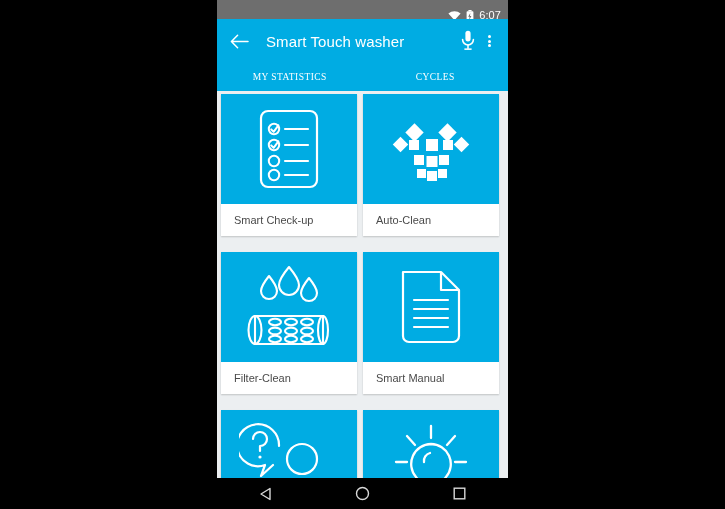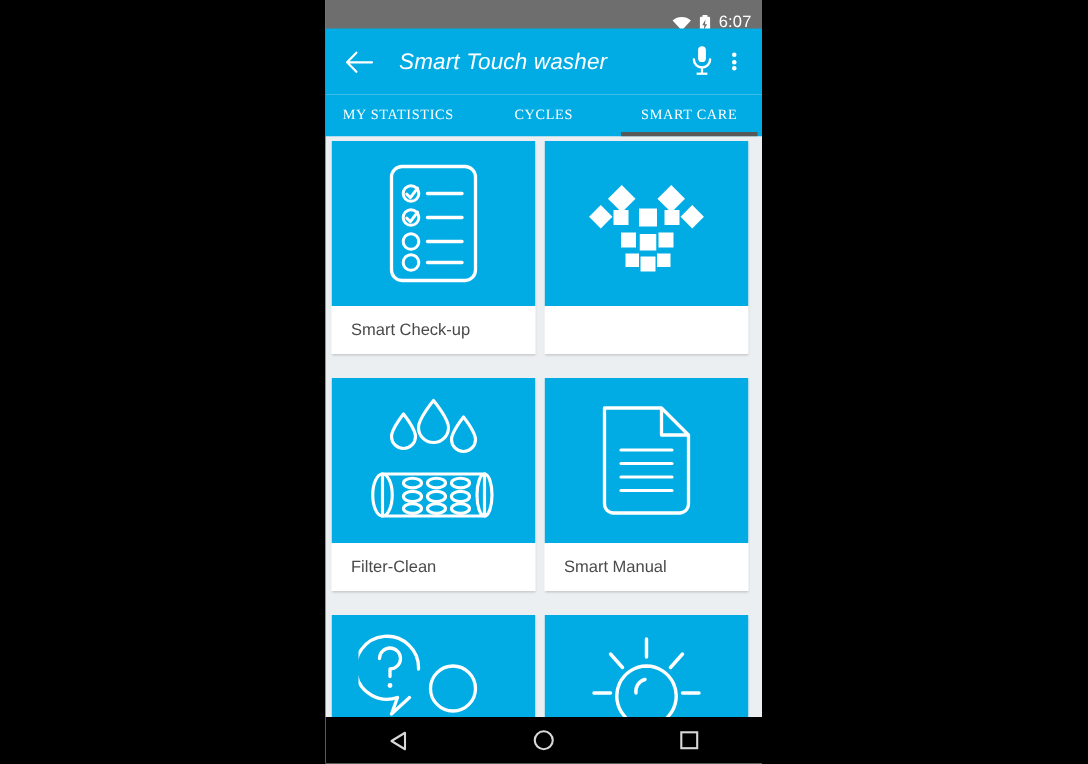--- a/index.html
+++ b/index.html
@@ -79,21 +79,20 @@
     cursor: pointer;
   }
   .app-title {
     color: #ffffff;
     font-size: 15px;
     margin-left: 15px;
     flex: 1 1 auto;
     white-space: nowrap;
     overflow: hidden;
     letter-spacing: 0.1px;
-    font-style: italic;
   }
   .bar-icon {
     width: 24px; height: 26px;
     display:flex; align-items:center; justify-content:center;
     flex: 0 0 auto;
     cursor: pointer;
   }
   .overflow-btn { width: 18px; }
   .dot {
     width: 3px; height: 3px;
@@ -243,24 +242,20 @@
       </div>
     </div>
 
     <div class="tab-bar">
       <div class="tab">
         <span>MY STATISTICS</span>
       </div>
       <div class="tab">
         <span>CYCLES</span>
       </div>
-      <div class="tab active">
-        <span>SMART CARE</span>
-        <span class="tab-indicator"></span>
-      </div>
     </div>
 
     <div class="content">
       <div class="grid">
 
         <div class="card">
           <div class="card-art">
             <svg width="72" height="84" viewBox="0 0 72 84">
               <rect x="8" y="4" width="56" height="76" rx="7" fill="none" stroke="#ffffff" stroke-width="2.2"></rect>
               <circle cx="21" cy="22" r="5.2" fill="none" stroke="#ffffff" stroke-width="2"></circle>
@@ -291,20 +286,21 @@
                 <rect x="60" y="27" width="10" height="10"></rect>
                 <rect x="31" y="42" width="10" height="10"></rect>
                 <rect x="43.5" y="43" width="11" height="11"></rect>
                 <rect x="56" y="42" width="10" height="10"></rect>
                 <rect x="34" y="56" width="9" height="9"></rect>
                 <rect x="44" y="58" width="10" height="10"></rect>
                 <rect x="55" y="56" width="9" height="9"></rect>
               </g>
             </svg>
           </div>
+          <div class="card-label">Auto-Clean</div>
         </div>
 
         <div class="card">
           <div class="card-art">
             <svg width="100" height="86" viewBox="0 0 100 86">
               <g fill="none" stroke="#ffffff" stroke-width="2.1" stroke-linejoin="round">
                 <path d="M30 12 C30 12 22 22 22 27 a8 8 0 0 0 16 0 C38 22 30 12 30 12 Z"></path>
                 <path d="M50 3 C50 3 40 15 40 21 a10 10 0 0 0 20 0 C60 15 50 3 50 3 Z"></path>
                 <path d="M70 14 C70 14 62 24 62 29 a8 8 0 0 0 16 0 C78 24 70 14 70 14 Z"></path>
               </g>

